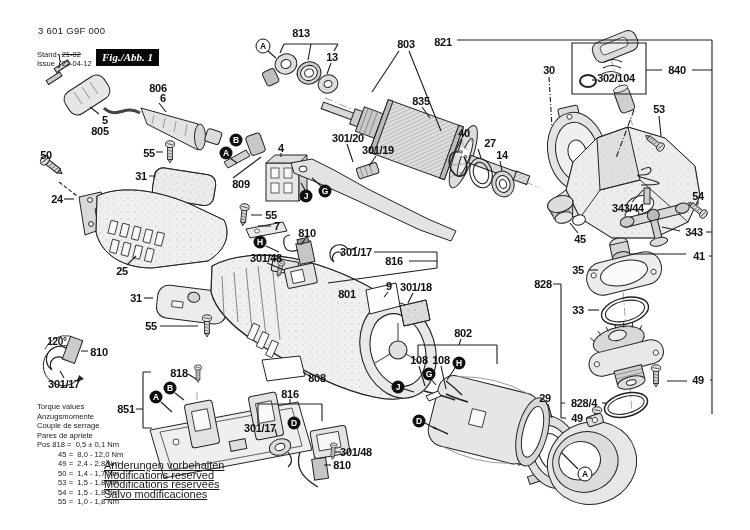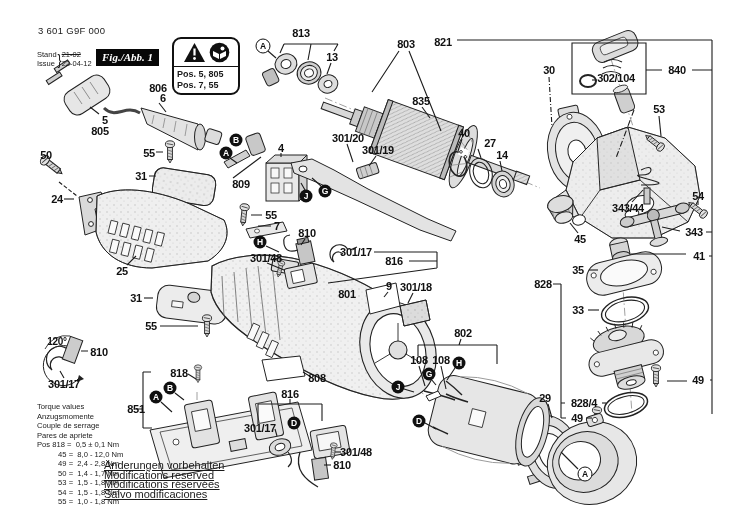--- a/index.html
+++ b/index.html
@@ -488,21 +488,21 @@
       <span class="part-label" style="left: 389px; top: 286px;">9</span>
       <span class="part-label" style="left: 416px; top: 287px;">301/18</span>
       <span class="part-label" style="left: 317px; top: 378px;">808</span>
       <span class="part-label" style="left: 463px; top: 333px;">802</span>
       <span class="part-label" style="left: 419px; top: 360px;">108</span>
       <span class="part-label" style="left: 441px; top: 360px;">108</span>
       <span class="part-label small" style="left: 57px; top: 341px;">120°</span>
       <span class="part-label" style="left: 99px; top: 352px;">810</span>
       <span class="part-label" style="left: 64px; top: 384px;">301/17</span>
       <span class="part-label" style="left: 179px; top: 373px;">818</span>
-      <span class="part-label" style="left: 136px; top: 409px;">851</span>
+      <span class="part-label" style="left: 126px; top: 409px;">851</span>
       <span class="part-label" style="left: 290px; top: 394px;">816</span>
       <span class="part-label" style="left: 260px; top: 428px;">301/17</span>
       <span class="part-label" style="left: 356px; top: 452px;">301/48</span>
       <span class="part-label" style="left: 342px; top: 465px;">810</span>
     </div>
   <div id="markerLayer">
       <span class="marker outline" style="left: 263px; top: 46px;">A</span>
       <span class="marker filled" style="left: 236px; top: 140px;">B</span>
       <span class="marker filled" style="left: 226px; top: 153px;">A</span>
       <span class="marker filled" style="left: 306px; top: 196px;">J</span>
@@ -527,39 +527,20 @@
     </div>
     <div class="rev-brace">}</div>
     <div>
       <div class="struck">21-02</div>
       <div>22-04-12</div>
     </div>
   </div>
 
   <div class="fig-box">Fig./Abb. 1</div>
 
-  <div class="warning-box">
-    <div class="warn-icons">
-      <svg width="23" height="21" viewBox="0 0 23 21">
-        <polygon points="11.5,1 22,20 1,20" fill="#101010"></polygon>
-        <rect x="10.4" y="6.5" width="2.2" height="7" fill="#fff"></rect>
-        <circle cx="11.5" cy="16.5" r="1.4" fill="#fff"></circle>
-      </svg>
-      <svg width="21" height="21" viewBox="0 0 21 21">
-        <circle cx="10.5" cy="10.5" r="9.8" fill="#101010"></circle>
-        <circle cx="13.5" cy="6.5" r="2" fill="#fff"></circle>
-        <path d="M4,9 L10,12 L10,17 L4,14 Z" fill="#fff"></path>
-        <path d="M17,9 L11,12 L11,17 L17,14 Z" fill="#fff"></path>
-      </svg>
-    </div>
-    <div class="warn-pos">
-      <div>Pos. 5, 805</div>
-      <div>Pos. 7, 55</div>
-    </div>
-  </div>
 
   <div class="torque" id="torqueTable"><div>Torque values</div><div>Anzugsmomente</div><div>Couple de serrage</div><div>Pares de apriete</div><div>Pos 818 =  0,5 ± 0,1 Nm</div><div>          45 =  8,0 - 12,0 Nm</div><div>          49 =  2,4 - 2,8 Nm</div><div>          50 =  1,4 - 1,7 Nm</div><div>          53 =  1,5 - 1,8 Nm</div><div>          54 =  1,5 - 1,8 Nm</div><div>          55 =  1,0 - 1,8 Nm</div></div>
 
   <div class="footer-notes" id="footerNotes">
       <div>Änderungen vorbehalten</div>
       <div>Modifications reserved</div>
       <div>Modifications réservées</div>
       <div>Salvo modificaciones</div>
     </div>
 

